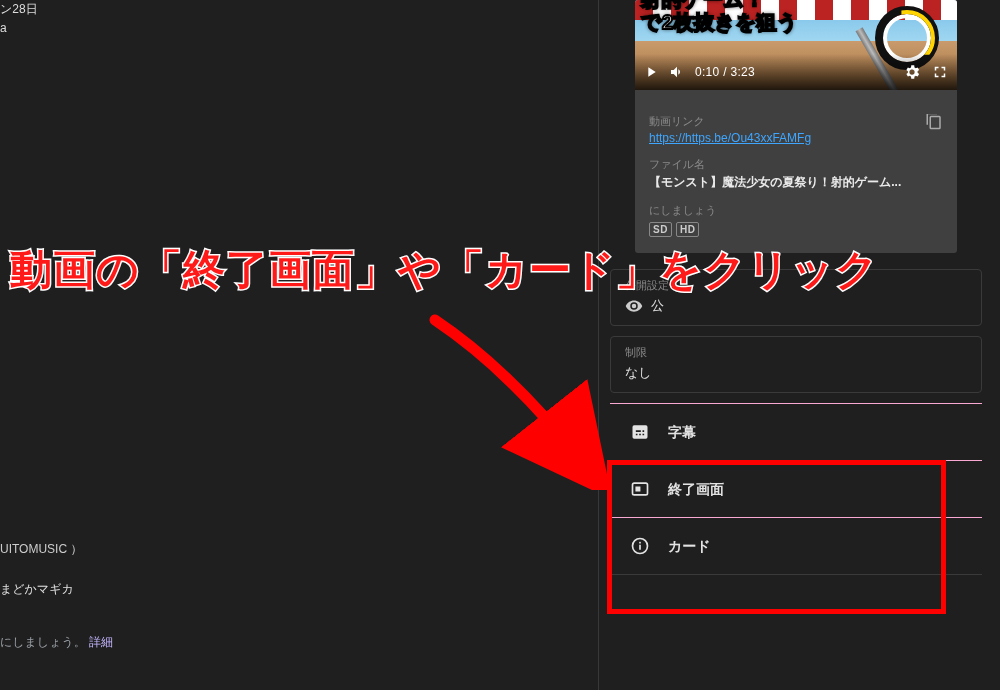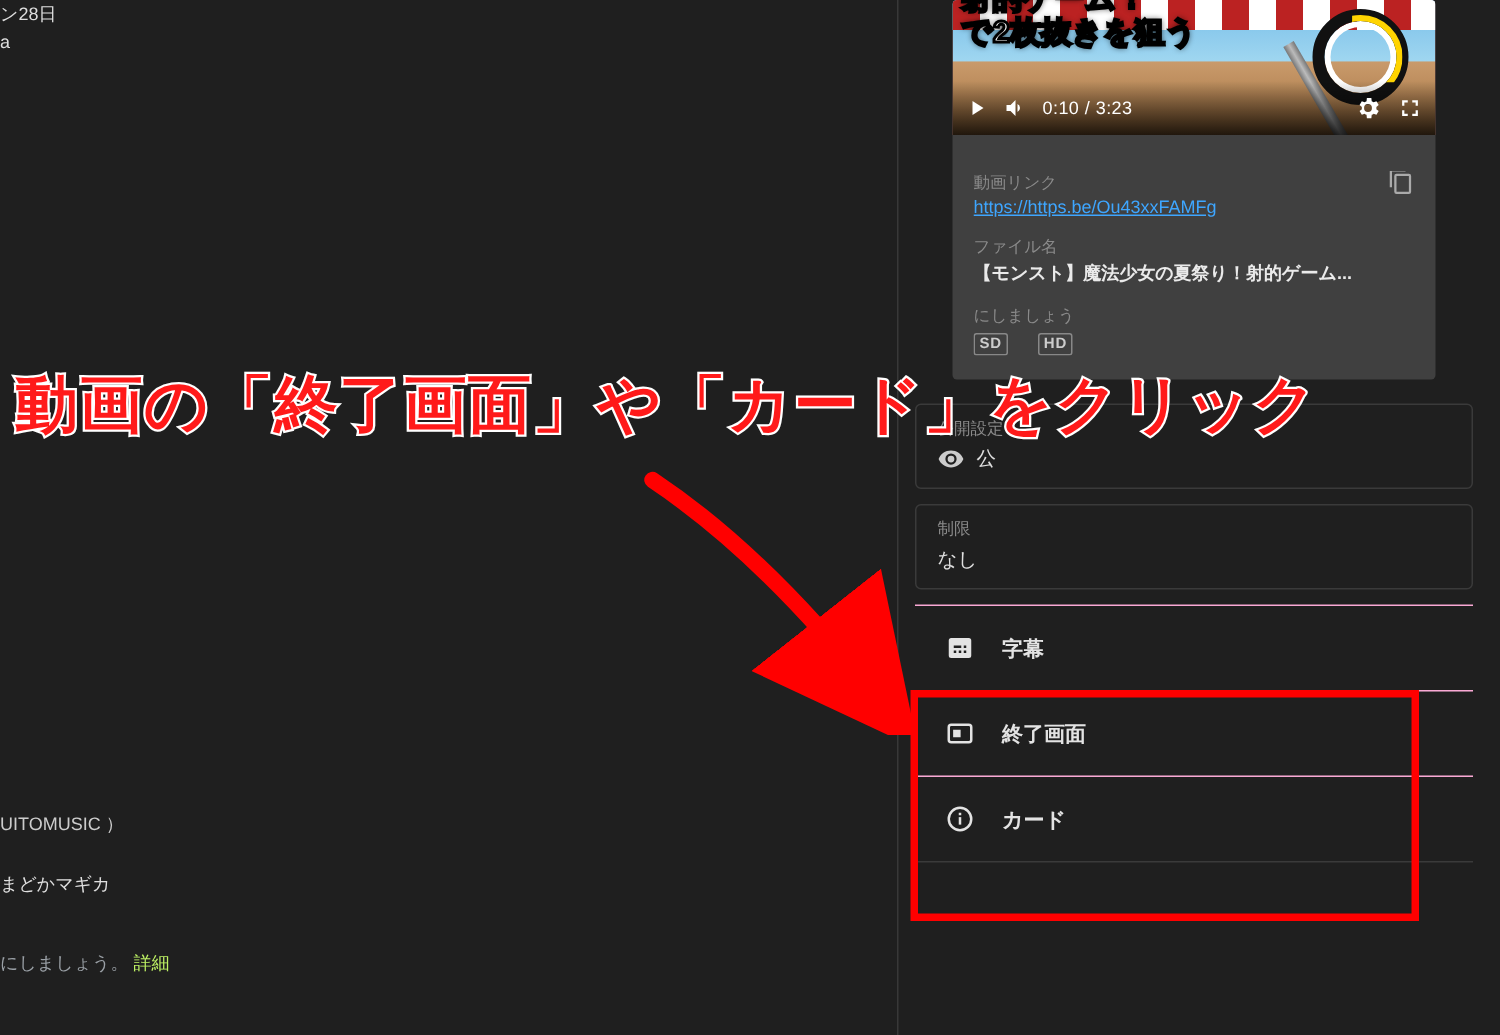--- a/index.html
+++ b/index.html
@@ -33,21 +33,21 @@
 .left-bottom {
   position: absolute;
   bottom: 35px;
   left: 0;
   color: #ccc;
   font-size: 12px;
   line-height: 2.2;
 }
 .left-bottom .artist { color: #ccc; }
 .left-bottom .footer-line { color: #9aa0a6; margin-top: 26px; }
-.left-bottom .detail-link { color: #bef264; }
+.left-bottom .detail-link { color: #c4b5fd; }
 
 
 .divider {
   position: absolute;
   left: 598px;
   top: 0;
   width: 1px;
   height: 690px;
   background: #383838;
 }
@@ -117,21 +117,21 @@
 }
 .meta .label { color: #8a8a8a; font-size: 11px; margin-bottom: 2px; }
 .meta .link { color: #3ea6ff; word-break: break-all; }
 .meta .copy {
   float: right;
   margin-top: -2px;
   cursor: pointer;
 }
 .meta-row { margin-bottom: 12px; overflow: hidden; }
 .filename { color: #eaeaea; font-weight: 600; font-size: 12px; }
-.quality-badges { display: flex; gap: 20px; margin-top: 4px; }
+.quality-badges { display: flex; gap: 4px; margin-top: 4px; }
 .badge {
   border: 1px solid #888;
   color: #ccc;
   font-size: 10px;
   font-weight: 700;
   padding: 1px 3px;
   border-radius: 2px;
   letter-spacing: .5px;
 }
 

